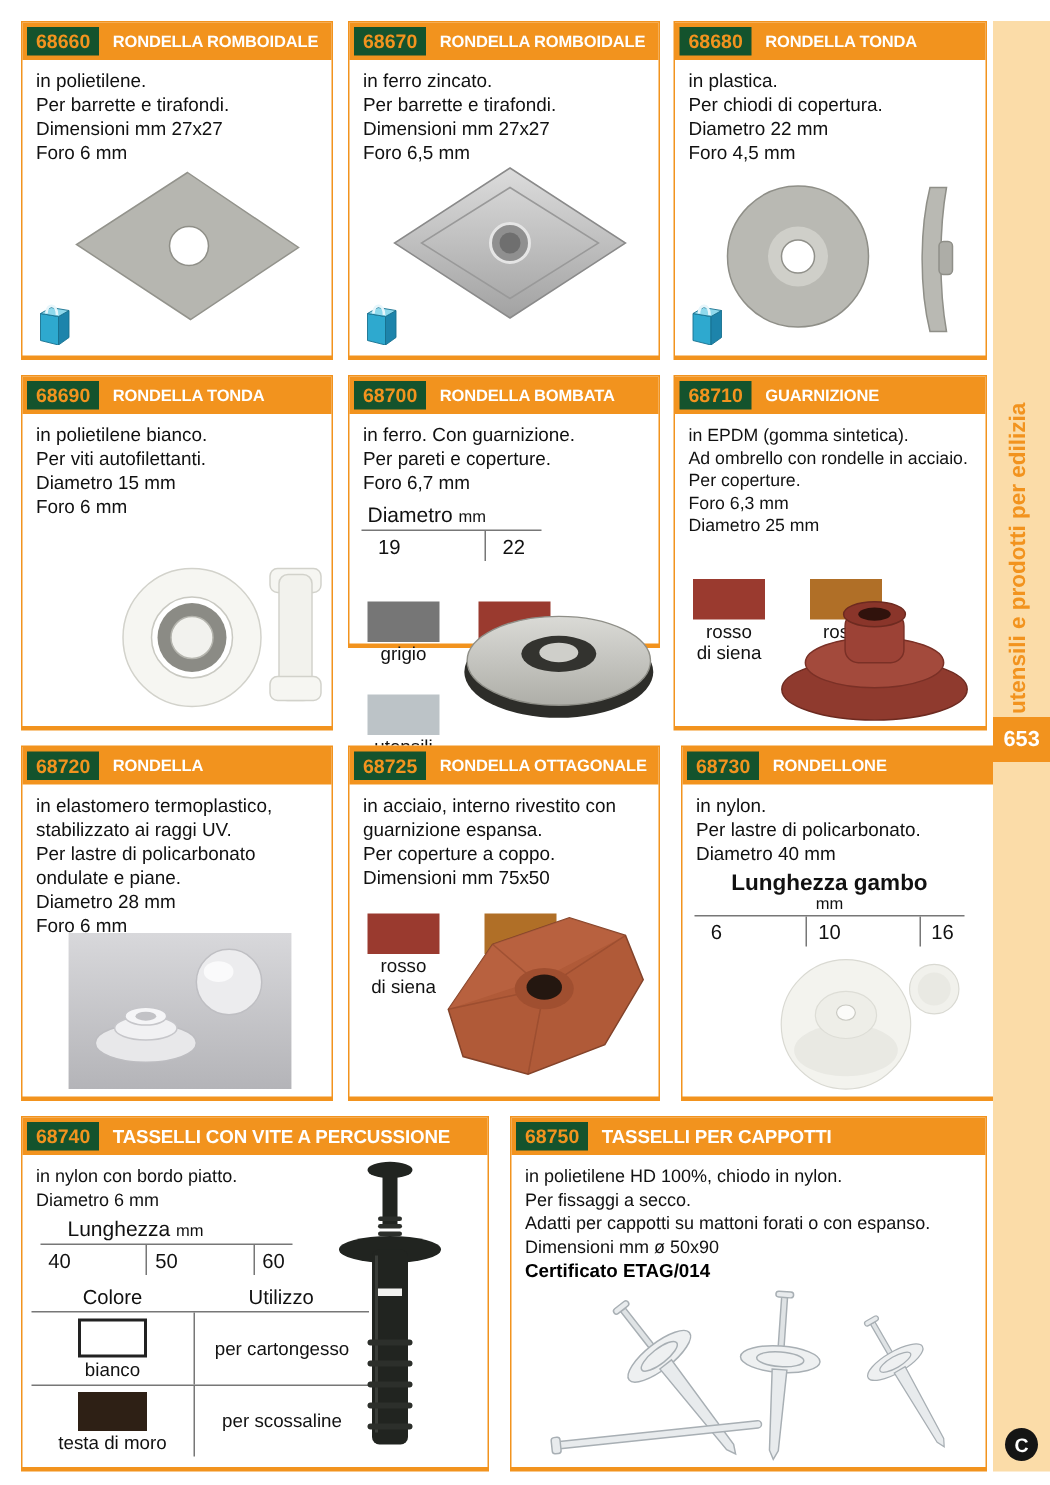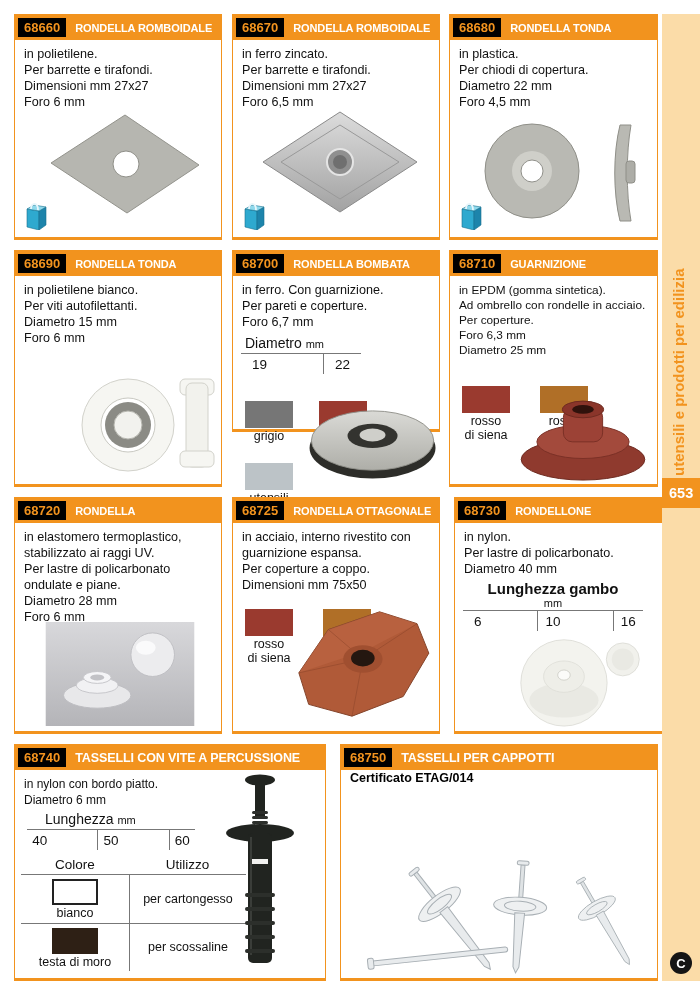--- a/index.html
+++ b/index.html
@@ -3,21 +3,21 @@
 <meta charset="utf-8">
 <style>
   :root{ --orange:#F2931E; }
   html,body{margin:0;padding:0;}
   body{width:700px;height:990px;position:relative;background:#fff;
        font-family:"Liberation Sans", sans-serif;overflow:hidden;}
 
   .card{position:absolute;background:#fff;border:1px solid var(--orange);
         border-bottom:3px solid var(--orange);box-sizing:border-box;}
   .card-header{height:25px;background:var(--orange);display:flex;align-items:center;gap:9px;overflow:hidden;}
-  .code{background:#000000;color:var(--orange);font-weight:700;font-size:13px;
+  .code{background:#14532d;color:var(--orange);font-weight:700;font-size:13px;
         padding:2px 6px;margin-left:3px;white-space:nowrap;}
   .title{color:#fff;font-weight:700;font-size:11px;letter-spacing:-0.1px;white-space:nowrap;}
   .card-wide .title{font-size:12.5px;}
   .desc{padding:7px 6px 0 9px;font-size:12.6px;line-height:1.27;color:#111;white-space:pre-line;}
   .card-wide .desc{font-size:12px;line-height:1.3;}
   .desc-bold{padding:1px 6px 0 9px;font-size:12.5px;font-weight:700;color:#000;}
   .art{position:absolute;}
   .bag{position:absolute;left:8px;bottom:7px;width:26px;height:31px;}
 
   .mini-table{position:absolute;color:#111;}
@@ -359,20 +359,24 @@
     <rect x="30" y="164" width="30" height="4" rx="2" fill="#2c2f2b"></rect>
     <rect x="30" y="178" width="30" height="4" rx="2" fill="#2c2f2b"></rect>
   </svg>
 </div>
 
 <div class="card card-wide" style="left:340px;top:744px;width:318px;height:237px">
   <div class="card-header">
     <span class="code">68750</span>
     <span class="title">TASSELLI PER CAPPOTTI</span>
   </div>
+  <div class="desc">in polietilene HD 100%, chiodo in nylon.
+Per fissaggi a secco.
+Adatti per cappotti su mattoni forati o con espanso.
+Dimensioni mm ø 50x90</div>
   <div class="desc-bold">Certificato ETAG/014</div>
   <svg class="art" style="left:12px;top:112px" width="295" height="118" viewBox="0 0 300 120">
     <g stroke="#a8afb4" fill="#e8ebed">
       <g transform="translate(88,48) rotate(-38)">
         <rect x="-2" y="-40" width="4" height="40" fill="#dfe3e5"></rect>
           <rect x="-6" y="-44" width="12" height="4" rx="2"></rect>
         <ellipse rx="26" ry="9" fill="#eef0f1"></ellipse>
           <ellipse rx="15" ry="5" fill="none"></ellipse>
         <path d="M-5 7 L5 7 L3 78 L0 84 L-3 78 Z"></path>
       </g>

